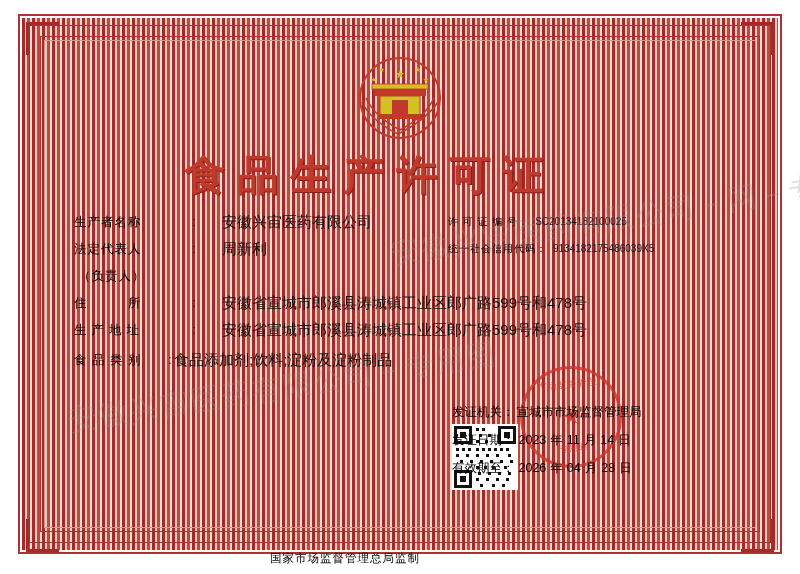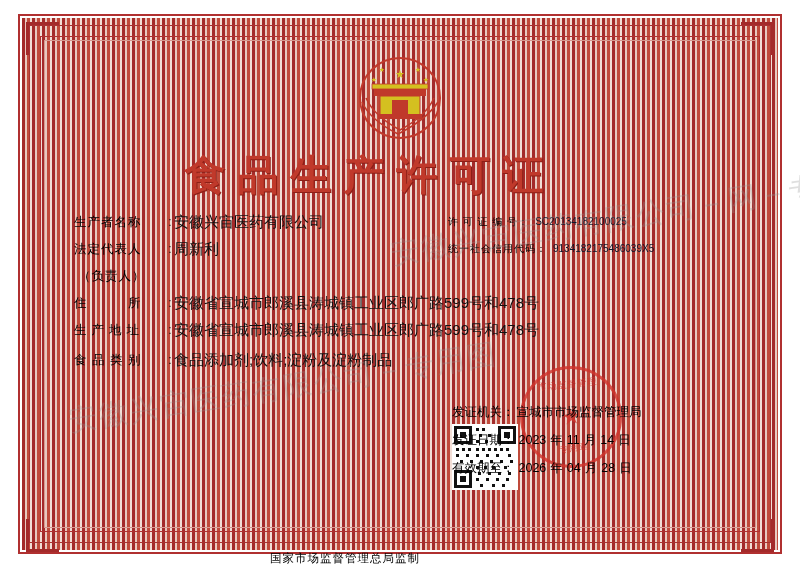--- a/index.html
+++ b/index.html
@@ -106,20 +106,21 @@
     top: 214px;
     width: 660px;
     font-size: 12px;
     color: #111;
   }
   .row {
     display: flex;
     align-items: center;
     margin-bottom: 11px;
     line-height: 16px;
+    gap: 24px;
   }
   .lbl {
     width: 92px;
     flex: 0 0 92px;
     font-size: 12.5px;
     letter-spacing: 1px;
     color: #000;
     white-space: nowrap;
   }
   .lbl.sp {

